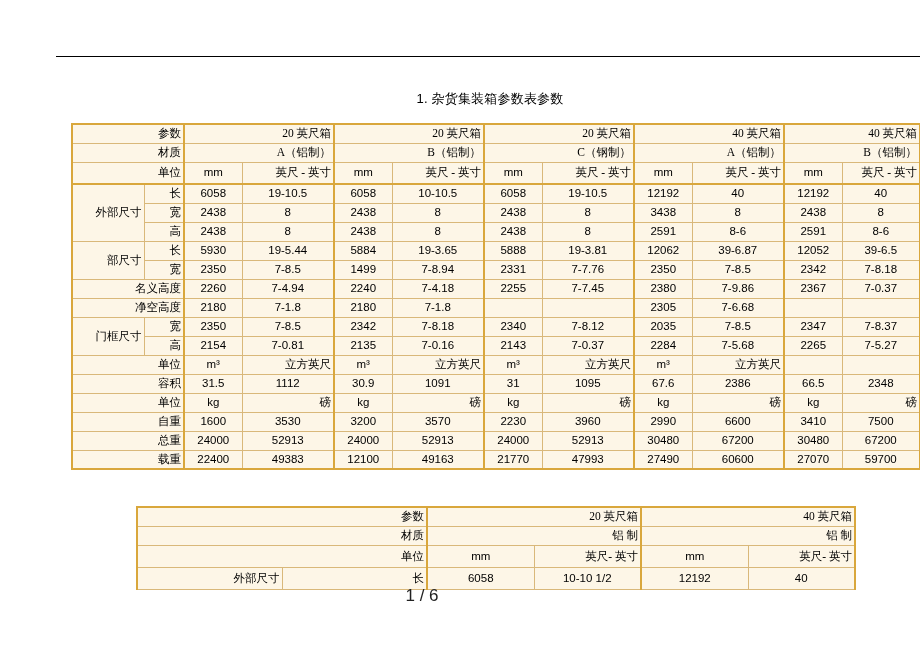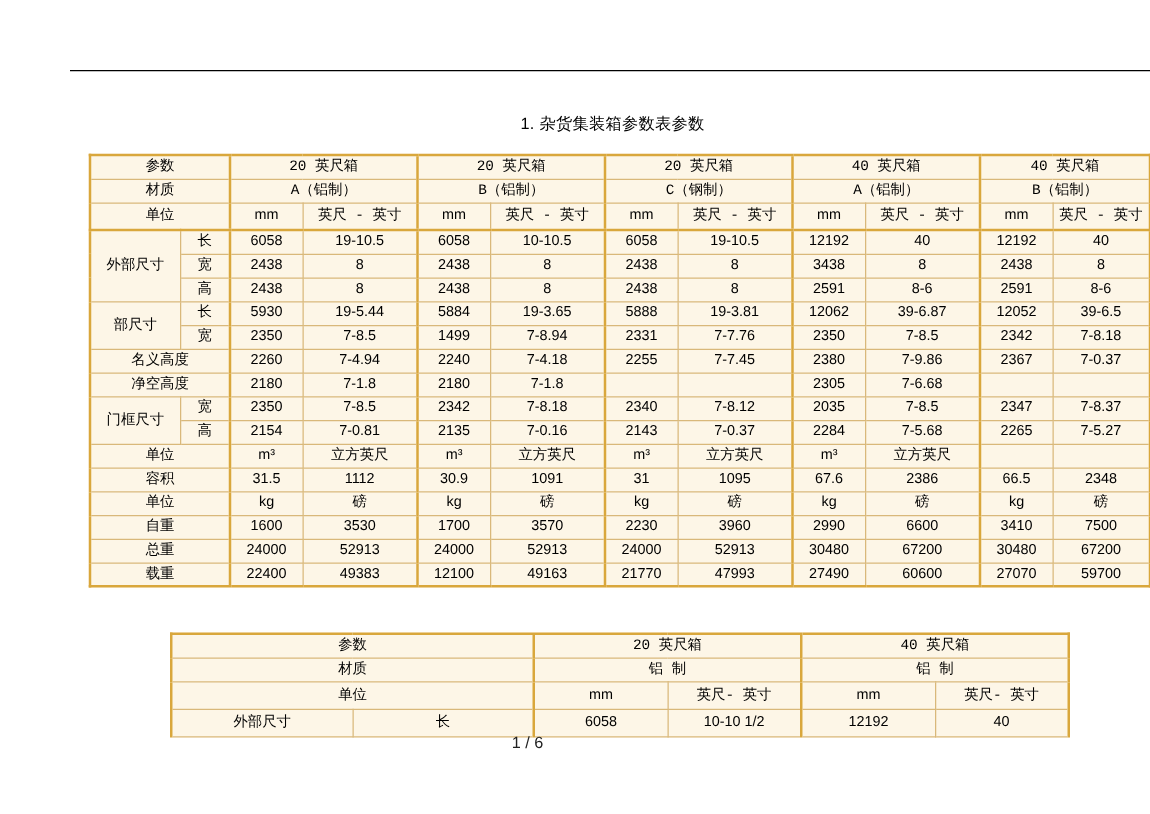--- a/index.html
+++ b/index.html
@@ -62,22 +62,23 @@
     vertical-align: middle;
     font-size: 11.5px;
     line-height: 13px;
     padding: 0 2px;
     height: 19px;
     box-sizing: border-box;
     overflow: hidden;
     white-space: nowrap;
   }
   table.grid td.cjk {
-    font-family: Liberation Mono, monospace;
+    font-family: Liberation Serif, serif;
     font-size: 11.5px;
+    text-align: right;
   }
   table.grid td.thick-top { border-top: 2px solid #d9a73c; }
   table.grid td.thick-bottom { border-bottom: 2px solid #d9a73c; }
   table.grid td.thick-left { border-left: 2px solid #d9a73c; }
   table.grid td.thick-right { border-right: 2px solid #d9a73c; }
   table.grid td.grp { border-left: 2px solid #d9a73c; }
   table.grid td.tall { height: 22px; }
   table.grid td.empty { }
 
   
@@ -91,21 +92,21 @@
     left: 136px;
     top: 506px;
     width: 718px;
   }
 
   .page-number {
     position: absolute;
     width: 844px;
     top: 586px;
     text-align: center;
-    font-size: 13px;
+    font-size: 17px;
     color: #222;
   }
   .footer-rule {
     position: absolute;
     left: 56px;
     top: 604px;
     width: 866px;
     height: 1px;
     background: transparent;
   }
@@ -337,21 +338,21 @@
         <td class="grp">kg</td>
         <td class="cjk">磅</td>
         <td class="grp">kg</td>
         <td class="cjk thick-right">磅</td>
       </tr>
 
       <tr>
         <td class="cjk thick-left" colspan="2">自重</td>
         <td class="grp">1600</td>
         <td>3530</td>
-        <td class="grp">1700</td>
+        <td class="grp">3200</td>
         <td>3570</td>
         <td class="grp">2230</td>
         <td>3960</td>
         <td class="grp">2990</td>
         <td>6600</td>
         <td class="grp">3410</td>
         <td class="thick-right">7500</td>
       </tr>
 
       <tr>

